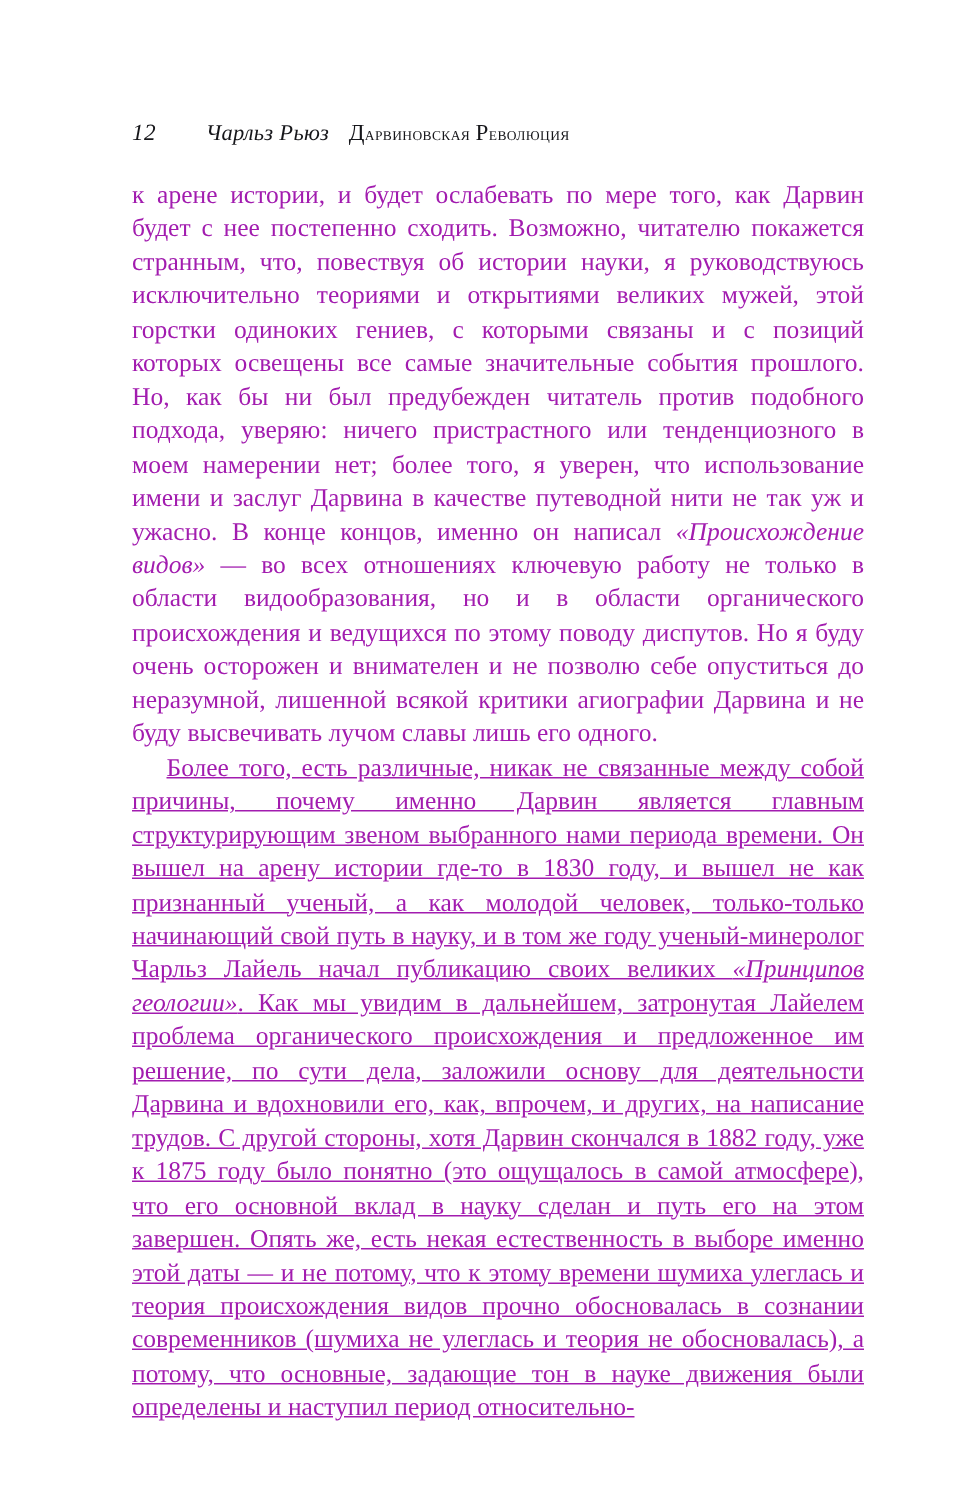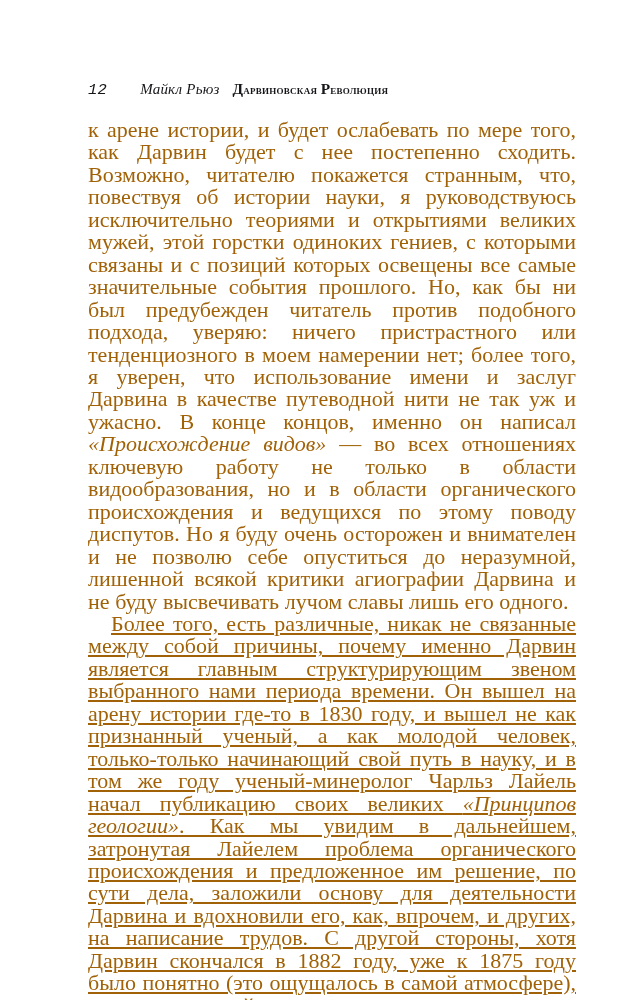--- a/index.html
+++ b/index.html
@@ -34,32 +34,31 @@
     width: 488px;
     height: 22px;
     white-space: nowrap;
     line-height: 22px;
   }
   .folio {
     font-style: italic;
     font-size: 15.5px;
     letter-spacing: 0.3px;
     color: #16161a;
-    font-family: Liberation Mono, monospace;
   }
   .author {
     font-style: italic;
     font-size: 15px;
     margin-left: 33px;
     letter-spacing: 0.2px;
     color: #16161a;
   }
   .book-title {
     font-size: 13.2px;
-    font-weight: 700;
+    font-weight: 400;
     font-variant: small-caps;
     text-transform: lowercase;
     margin-left: 13px;
     letter-spacing: 0.25px;
     color: #16161a;
   }
   
   .book-title .cap {
     font-variant: normal;
     text-transform: uppercase;
@@ -68,45 +67,45 @@
 
   
   .textblock {
     position: absolute;
     left: 88px;
     top: 119px;
     width: 488px;
   }
   p.para {
     margin: 0;
-    font-size: 22px;
+    font-size: 17px;
     line-height: 22.46px;
     text-align: justify;
     text-align-last: left;
     text-indent: 0;
     hyphens: manual;
     word-spacing: 0.1px;
-    color: #a16207;
+    color: #a21caf;
   }
   p.para.indent {
     text-indent: 23px;
     text-decoration: underline;
   }
   p.para i,
   p.para .ital {
     font-style: italic;
   }
 </style>
 </head>
 <body>
 
 <div class="page">
 
   <div class="running-head">
-    <span class="folio">12</span><span class="author">Майкл Рьюз</span><span class="book-title"><span class="cap">Д</span><span>арвиновская </span><span class="cap">р</span><span>еволюция</span></span>
+    <span class="folio">12</span><span class="author">Чарльз Рьюз</span><span class="book-title"><span class="cap">Д</span><span>арвиновская </span><span class="cap">р</span><span>еволюция</span></span>
   </div>
 
   <div class="textblock">
 
     <p class="para"><span>к арене истории, и будет ослабевать по мере того, как Дарвин будет с нее постепенно сходить. Возможно, читателю покажется странным, что, повествуя об истории науки, я руководствуюсь исключительно теориями и открытиями великих мужей, этой горстки одиноких гениев, с которыми связаны и с позиций которых освещены все самые значительные события прошлого. Но, как бы ни был предубежден читатель против подобного подхода, уверяю: ничего пристрастного или тенденциозного в моем намерении нет; более того, я уверен, что использование имени и заслуг Дарвина в качестве путеводной нити не так уж и ужасно. В конце концов, именно он написал </span><span class="ital">«Происхождение видов»</span><span> — во всех отношениях ключевую работу не только в области видообразования, но и в области органического происхождения и ведущихся по этому поводу диспутов. Но я буду очень осторожен и внимателен и не позволю себе опуститься до неразумной, лишенной всякой критики агиографии Дарвина и не буду высвечивать лучом славы лишь его одного.</span></p>
 
     <p class="para indent"><span>Более того, есть различные, никак не связанные между собой причины, почему именно Дарвин является главным структурирующим звеном выбранного нами периода времени. Он вышел на арену истории где-то в 1830 году, и вышел не как признанный ученый, а как молодой человек, только-только начинающий свой путь в науку, и в том же году ученый-минеролог Чарльз Лайель начал публикацию своих великих </span><span class="ital">«Принципов геологии»</span><span>. Как мы увидим в дальнейшем, затронутая Лайелем проблема органического происхождения и предложенное им решение, по сути дела, заложили основу для деятельности Дарвина и вдохновили его, как, впрочем, и других, на написание трудов. С другой стороны, хотя Дарвин скончался в 1882 году, уже к 1875 году было понятно (это ощущалось в самой атмосфере), что его основной вклад в науку сделан и путь его на этом завершен. Опять же, есть некая естественность в выборе именно этой даты — и не потому, что к этому времени шумиха улеглась и теория происхождения видов прочно обосновалась в сознании современников (шумиха не улеглась и теория не обосновалась), а потому, что основные, задающие тон в науке движения были определены и наступил период относительно-</span></p>
 
   </div>
 

